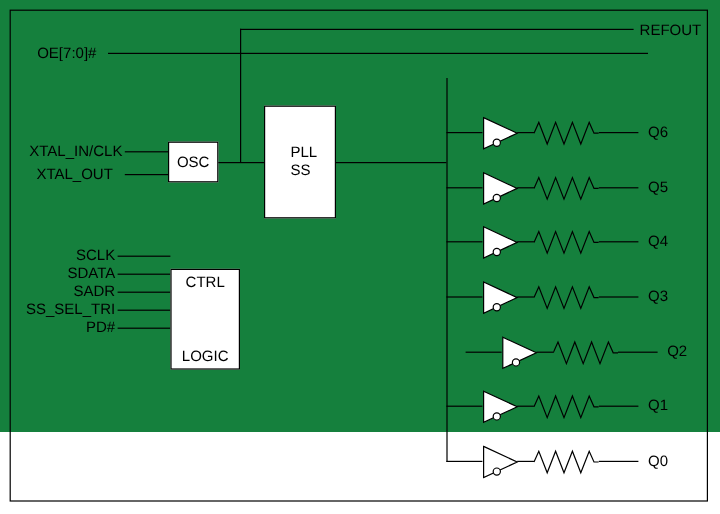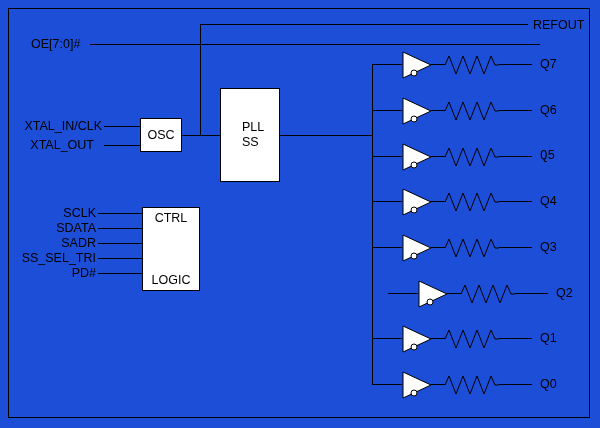--- a/index.html
+++ b/index.html
@@ -3,21 +3,21 @@
 <meta charset="utf-8">
 <style>
   html,body{margin:0;padding:0;}
   body{
     width:600px;height:428px;
     background:#ffffff;
     font-family:"Liberation Sans","DejaVu Sans",sans-serif;
     position:relative;
     color:#000;
   }
-  .canvas{position:absolute;left:0;top:0;width:600px;height:428px;background:#1d4ed8;}
+  .canvas{position:absolute;left:0;top:0;width:600px;height:360px;background:#15803d;}
   .frame{position:absolute;left:8px;top:8px;width:582px;height:410px;border:1px solid #000;box-sizing:border-box;}
   .wire-h{position:absolute;height:1px;background:#000;}
   .wire-v{position:absolute;width:1px;background:#000;}
   .label{position:absolute;font-size:12.5px;line-height:15px;white-space:nowrap;}
   .label.r{text-align:right;}
   .block{
     position:absolute;border:1px solid #000;background:#fff;box-sizing:border-box;
     display:flex;flex-direction:column;justify-content:center;
     font-size:12.5px;line-height:15px;
   }
@@ -69,62 +69,45 @@
   <div class="wire-h" style="left:98px;top:213px;width:44px;"></div>
   <div class="label r" style="left:8px;top:221px;width:88px;">SDATA</div>
   <div class="wire-h" style="left:98px;top:228px;width:44px;"></div>
   <div class="label r" style="left:8px;top:236px;width:88px;">SADR</div>
   <div class="wire-h" style="left:98px;top:243px;width:44px;"></div>
   <div class="label r" style="left:8px;top:251px;width:88px;">SS_SEL_TRI</div>
   <div class="wire-h" style="left:98px;top:258px;width:44px;"></div>
   <div class="label r" style="left:8px;top:266px;width:88px;">PD#</div>
   <div class="wire-h" style="left:98px;top:273px;width:44px;"></div>
 
-  <div class="block center" style="left:142px;top:207px;width:58px;height:84px;gap:47px;">
+  <div class="block center" style="left:142px;top:224px;width:58px;height:84px;gap:47px;">
     <span>CTRL</span>
     <span>LOGIC</span>
   </div>
 
-  <div class="out-row" style="top:51px;">
-    <div class="stub"></div>
-    <div class="buf">
-      <svg width="30" height="28" viewBox="0 0 30 28">
-          <polygon points="1,1 29,14 1,27" fill="#fff" stroke="#000" stroke-width="1"></polygon>
-          <circle cx="12" cy="22" r="3" fill="#fff" stroke="#000" stroke-width="1"></circle>
-        </svg>
-    </div>
-    <div class="w1"></div>
-    <div class="res">
-      <svg width="54" height="28" viewBox="0 0 54 28">
-          <polyline points="0,14 4,5 11,23 18,5 25,23 32,5 39,23 46,5 50,14 54,14" fill="none" stroke="#000" stroke-width="1"></polyline>
-        </svg>
-    </div>
-    <div class="w2"></div>
-    <div class="qlab">Q7</div>
-  </div>
 
   <div class="out-row" style="top:97px;">
     <div class="stub"></div>
     <div class="buf">
       <svg width="30" height="28" viewBox="0 0 30 28">
           <polygon points="1,1 29,14 1,27" fill="#fff" stroke="#000" stroke-width="1"></polygon>
           <circle cx="12" cy="22" r="3" fill="#fff" stroke="#000" stroke-width="1"></circle>
         </svg>
     </div>
     <div class="w1"></div>
     <div class="res">
       <svg width="54" height="28" viewBox="0 0 54 28">
           <polyline points="0,14 4,5 11,23 18,5 25,23 32,5 39,23 46,5 50,14 54,14" fill="none" stroke="#000" stroke-width="1"></polyline>
         </svg>
     </div>
     <div class="w2"></div>
     <div class="qlab">Q6</div>
   </div>
 
-  <div class="out-row" style="top:143px;font-family:Liberation Mono, monospace;">
+  <div class="out-row" style="top:143px;">
     <div class="stub"></div>
     <div class="buf">
       <svg width="30" height="28" viewBox="0 0 30 28">
           <polygon points="1,1 29,14 1,27" fill="#fff" stroke="#000" stroke-width="1"></polygon>
           <circle cx="12" cy="22" r="3" fill="#fff" stroke="#000" stroke-width="1"></circle>
         </svg>
     </div>
     <div class="w1"></div>
     <div class="res">
       <svg width="54" height="28" viewBox="0 0 54 28">

